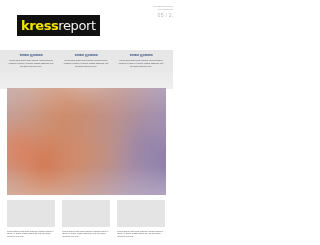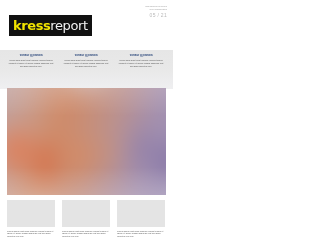--- a/index.html
+++ b/index.html
@@ -17,21 +17,21 @@
 
   .page {
     position: absolute;
     inset: 0;
     background: #ffffff;
   }
 
   
   .masthead {
     position: absolute;
-    left: 0; top: 0;
+    left: 8px; top: 0;
     width: 173px;
     height: 48px;
     text-decoration: underline;
   }
 
   .logo-block {
     position: absolute;
     left: 9px;
     top: 15px;
     background: #111111;

